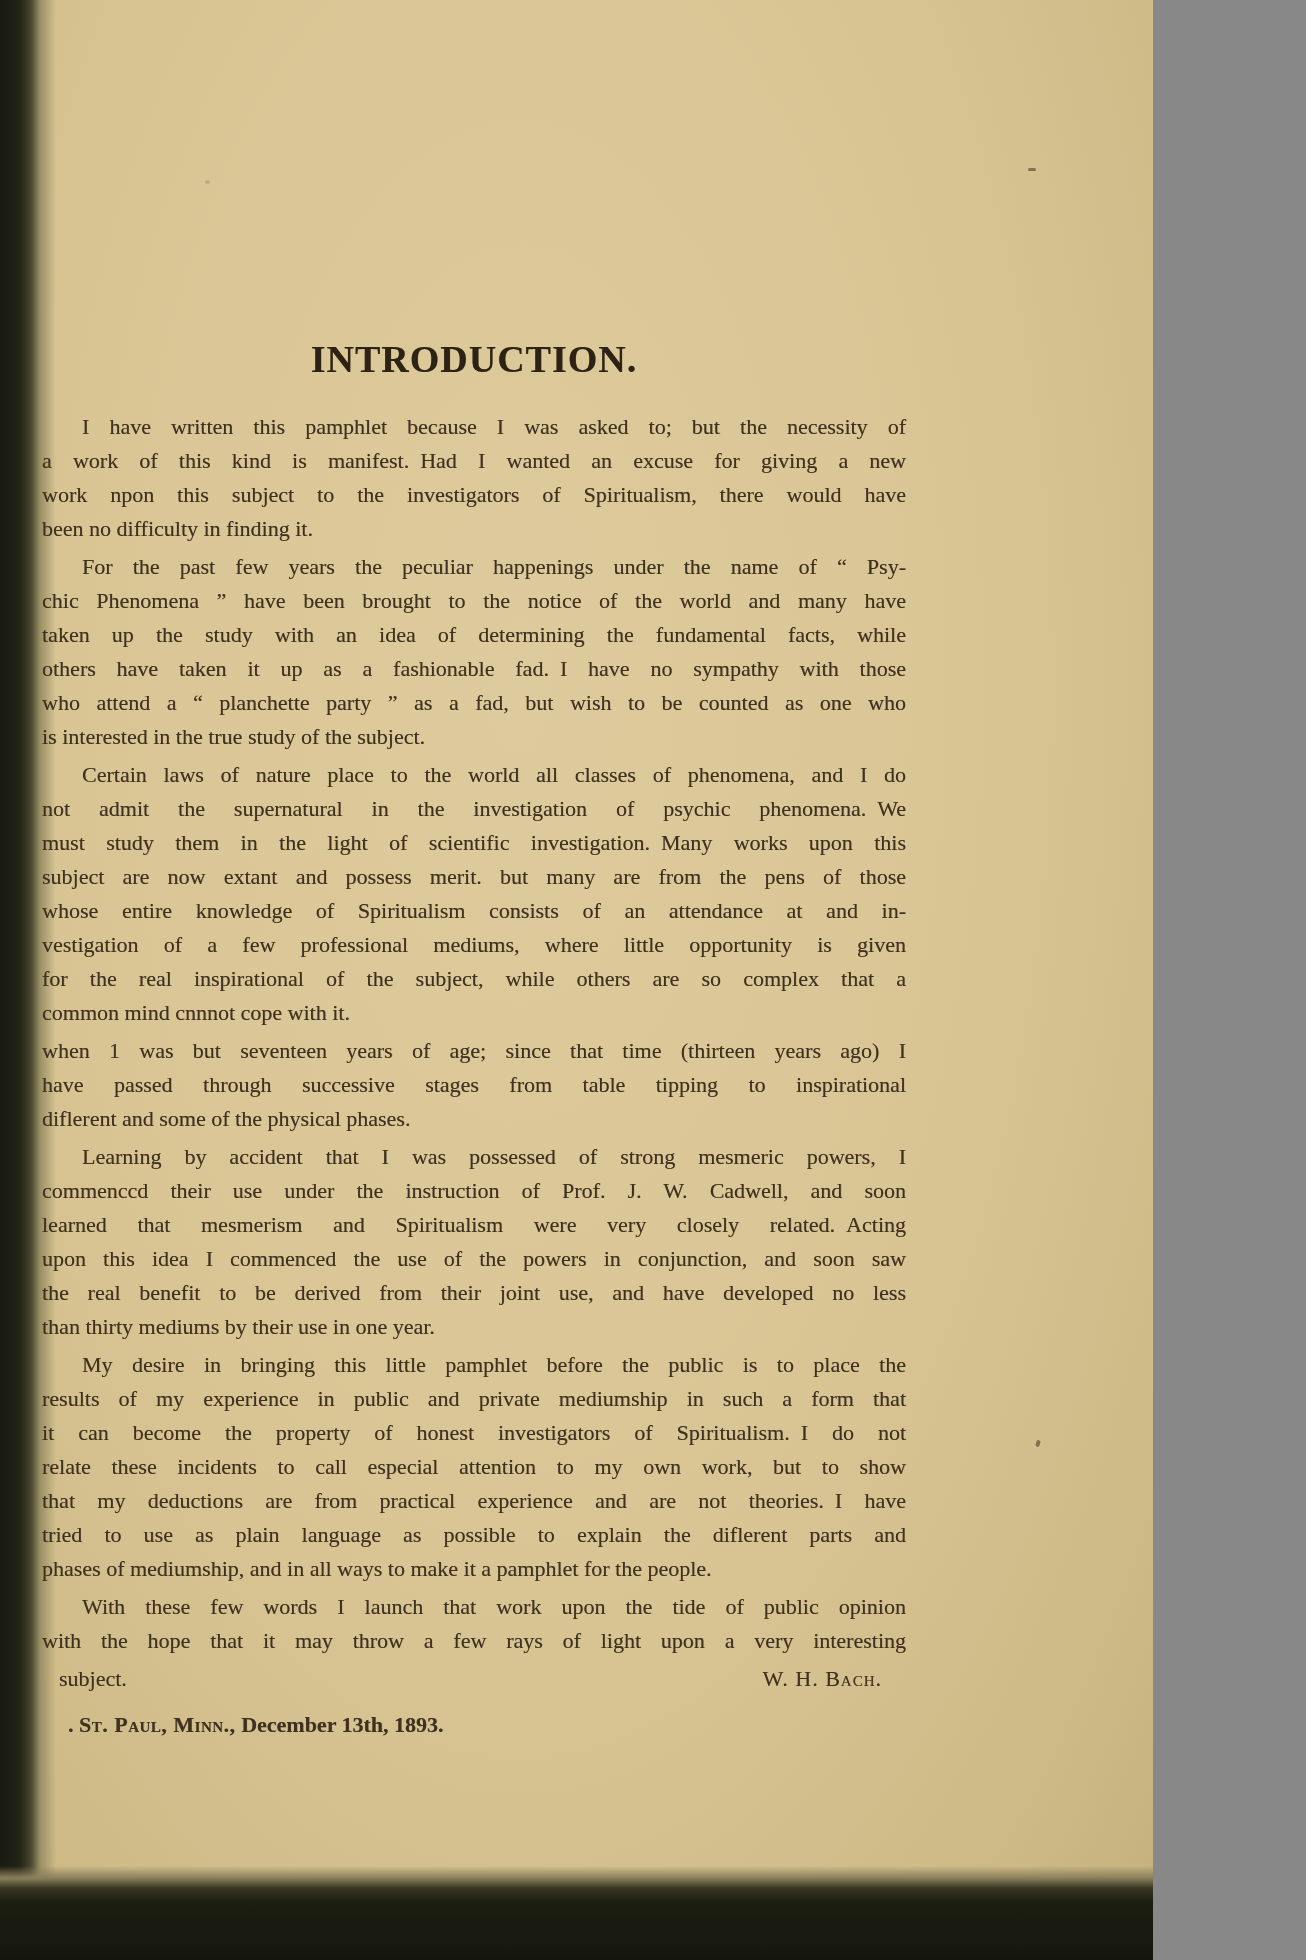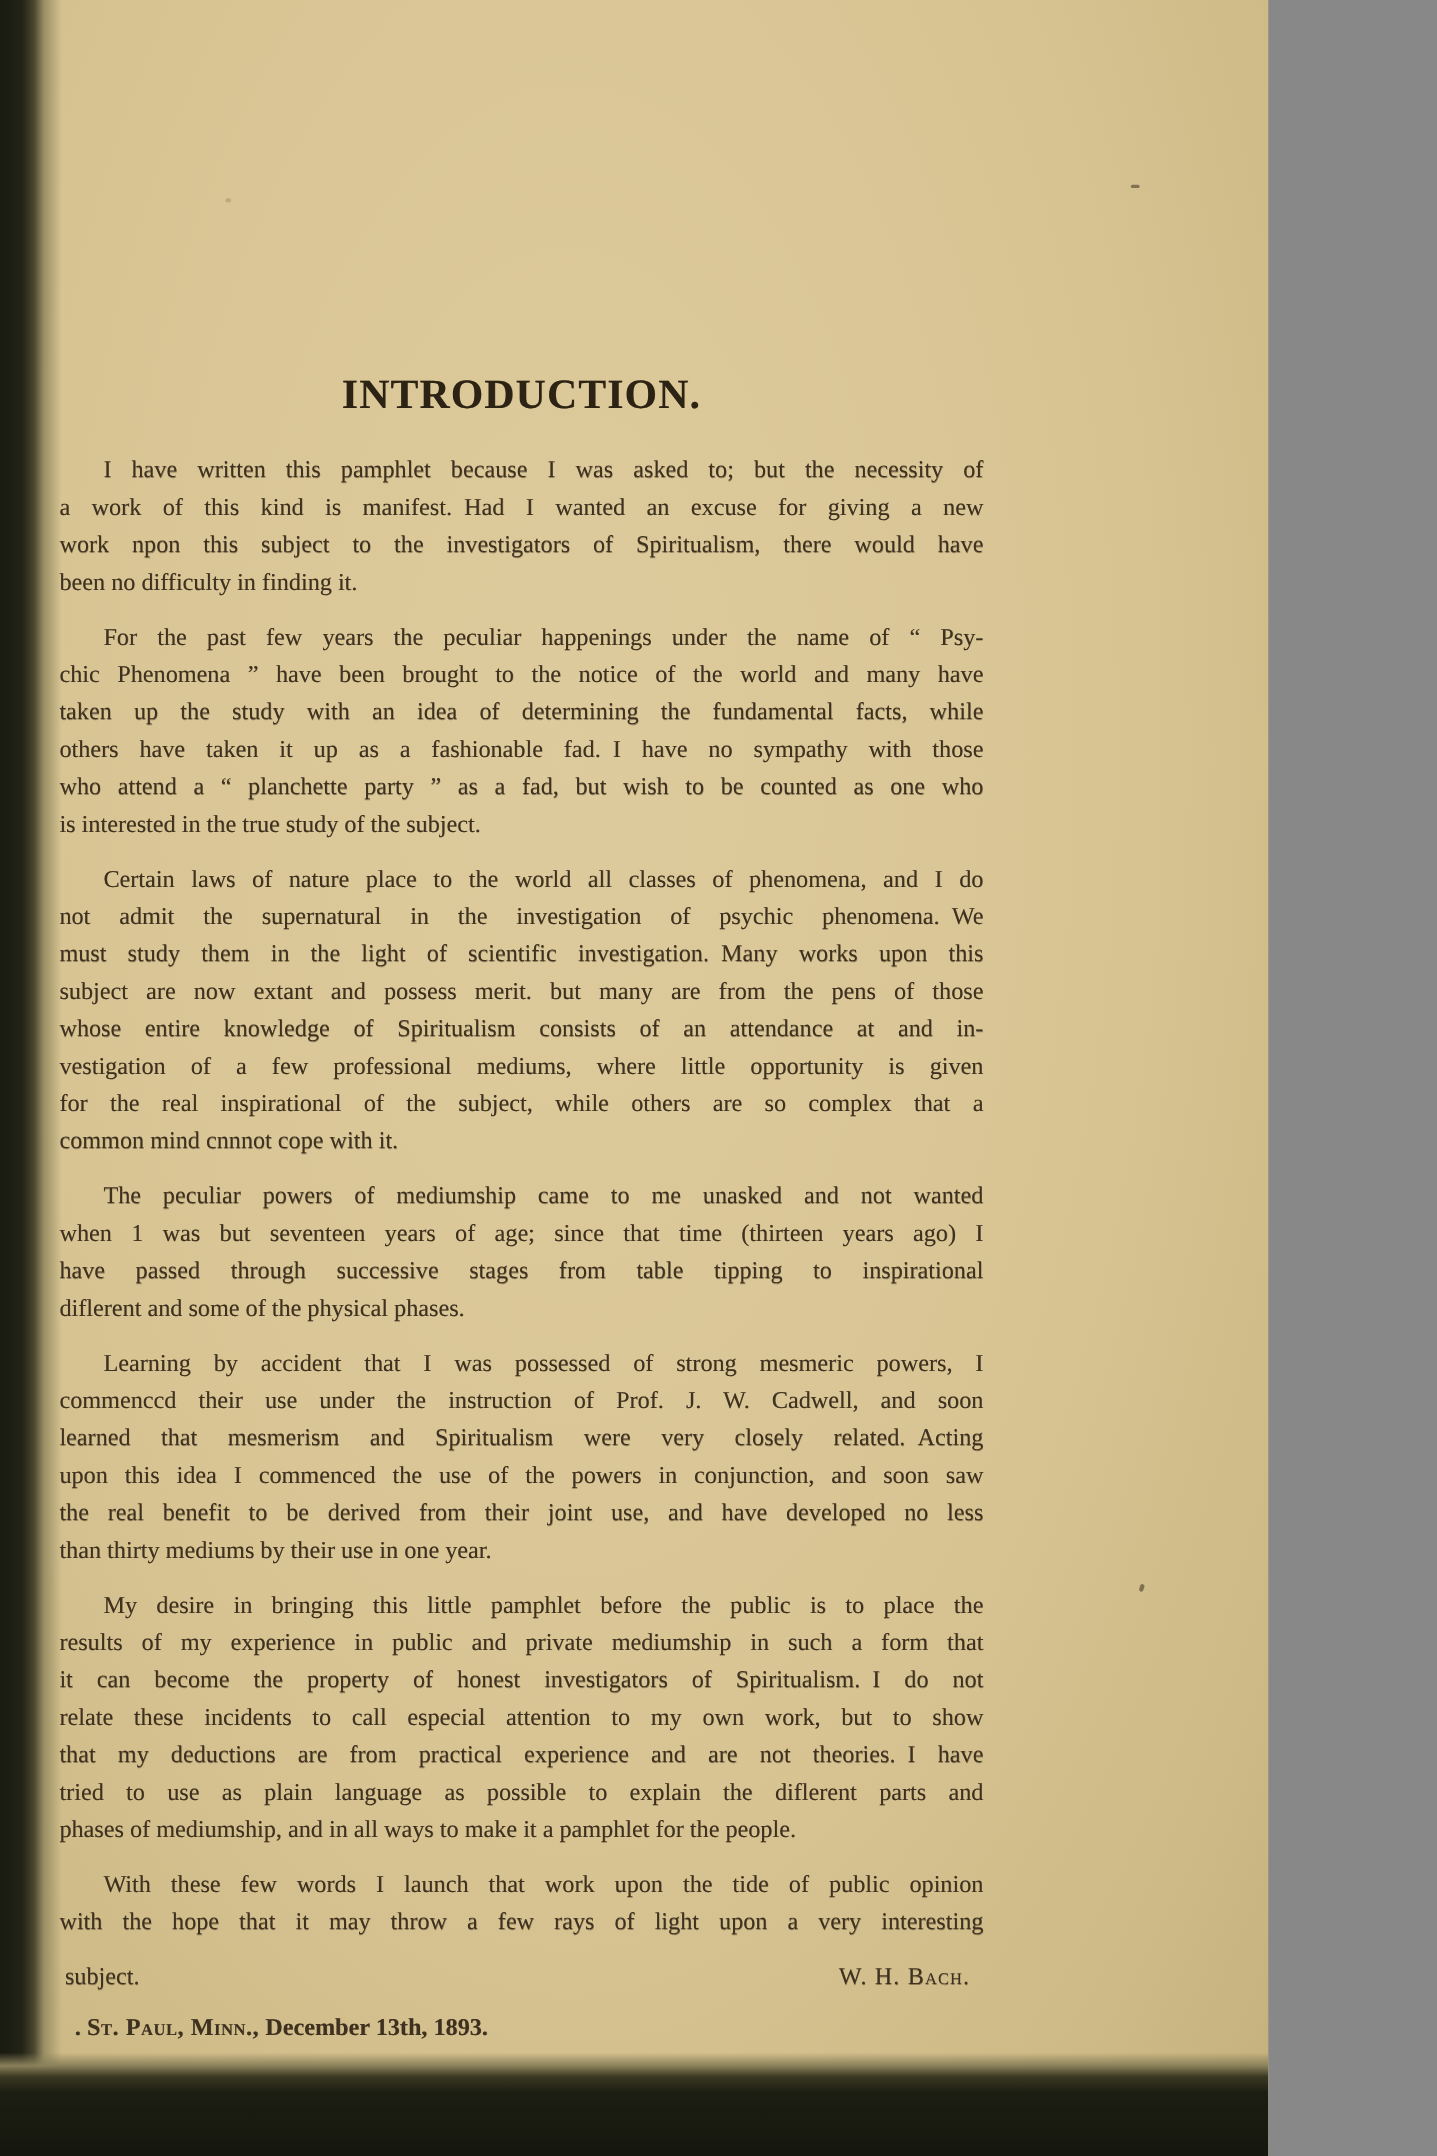--- a/index.html
+++ b/index.html
@@ -40,21 +40,21 @@
     text-shadow:0.3px 0.3px 0.2px rgba(60,45,25,.45);
   }
   .title{
     margin:0 0 32px 0;
     text-align:center;
     font-size:38px;line-height:38px;
     font-weight:700;
     letter-spacing:1px;
     color:var(--title-ink,#2d2314);
   }
-  .paragraph{margin:16px;}
+  .paragraph{margin:4px;}
   .line{
     text-align:justify;
     -moz-text-align-last:justify;
     text-align-last:justify;
     white-space:normal;
   }
   .line.indent{text-indent:40px;}
   .line.last{-moz-text-align-last:left;text-align-last:left;}
   .closing-line{
     display:flex;justify-content:space-between;align-items:baseline;
@@ -97,21 +97,20 @@
           <div class="line indent">Certain laws of nature place to the world all classes of phenomena, and I do</div>
           <div class="line">not admit the supernatural in the investigation of psychic phenomena. We</div>
           <div class="line">must study them in the light of scientific investigation. Many works upon this</div>
           <div class="line">subject are now extant and possess merit. but many are from the pens of those</div>
           <div class="line">whose entire knowledge of Spiritualism consists of an attendance at and in-</div>
           <div class="line">vestigation of a few professional mediums, where little opportunity is given</div>
           <div class="line">for the real inspirational of the subject, while others are so complex that a</div>
           <div class="line last">common mind cnnnot cope with it.</div>
         </div>
         <div class="paragraph">
-          <div class="line indent">The peculiar powers of mediumship came to me unasked and not wanted</div>
           <div class="line">when 1 was but seventeen years of age; since that time (thirteen years ago) I</div>
           <div class="line">have passed through successive stages from table tipping to inspirational</div>
           <div class="line last">diflerent and some of the physical phases.</div>
         </div>
         <div class="paragraph">
           <div class="line indent">Learning by accident that I was possessed of strong mesmeric powers, I</div>
           <div class="line">commenccd their use under the instruction of Prof. J. W. Cadwell, and soon</div>
           <div class="line">learned that mesmerism and Spiritualism were very closely related. Acting</div>
           <div class="line">upon this idea I commenced the use of the powers in conjunction, and soon saw</div>
           <div class="line">the real benefit to be derived from their joint use, and have developed no less</div>

